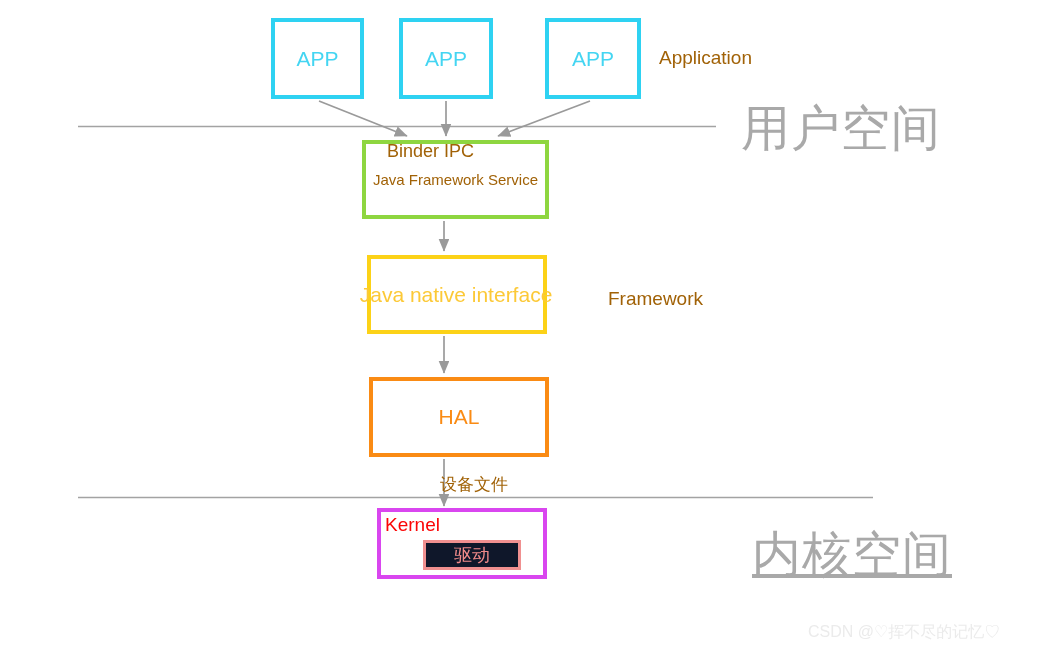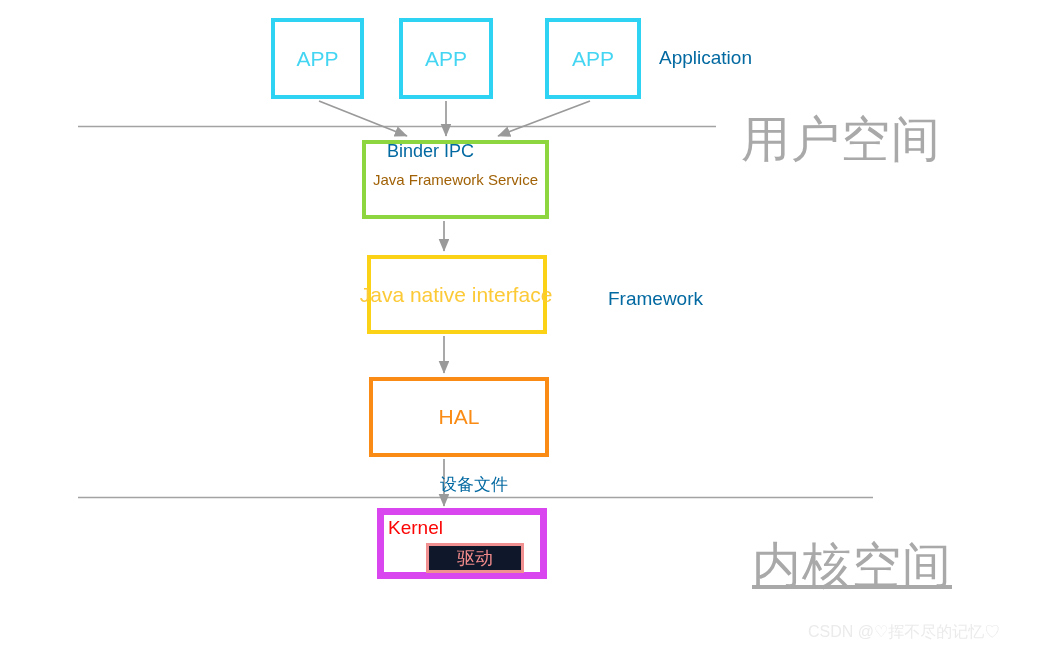--- a/index.html
+++ b/index.html
@@ -55,21 +55,21 @@
   }
   .jni-box .label { transform: translateX(-1px); }
   .hal-box {
     left: 369px; top: 377px; width: 180px; height: 80px;
     border: 4px solid #fa8b14;
     color: #fa8b14;
     font-size: 21px;
   }
   .kernel-box {
     left: 377px; top: 508px; width: 170px; height: 71px;
-    border: 7px solid #d946ef;
+    border: 4px solid #d946ef;
     display: block;
   }
   .kernel-title {
     position: absolute;
     left: 4px;
     top: 2px;
     color: #fb0505;
     font-size: 19px;
     line-height: 22px;
   }
@@ -84,35 +84,34 @@
     background: #0f172a;
     color: #f08a8a;
     font-size: 18px;
     display: flex;
     align-items: center;
     justify-content: center;
   }
 
   .caption {
     position: absolute;
-    color: #0369a1;
+    color: #a16207;
     white-space: nowrap;
   }
   .cap-application { left: 659px; top: 47px; font-size: 19px; }
   .cap-binder     { left: 387px; top: 101px; font-size: 18px; margin-top: 40px; }
   .cap-framework  { left: 608px; top: 288px; font-size: 19px; }
   .cap-devicefile { left: 440px; top: 473px; font-size: 17px; }
 
   .bigcap {
     position: absolute;
     color: #a9a9a9;
     white-space: nowrap;
     font-size: 49px;
     letter-spacing: 1px;
-    margin-top: 11px;
   }
   .cap-user   { left: 741px; top: 96px; }
   .cap-kernel { left: 752px; top: 522px; text-decoration: underline; }
 
   .watermark {
     position: absolute;
     left: 808px;
     top: 622px;
     font-size: 16px;
     color: #ebebeb;

